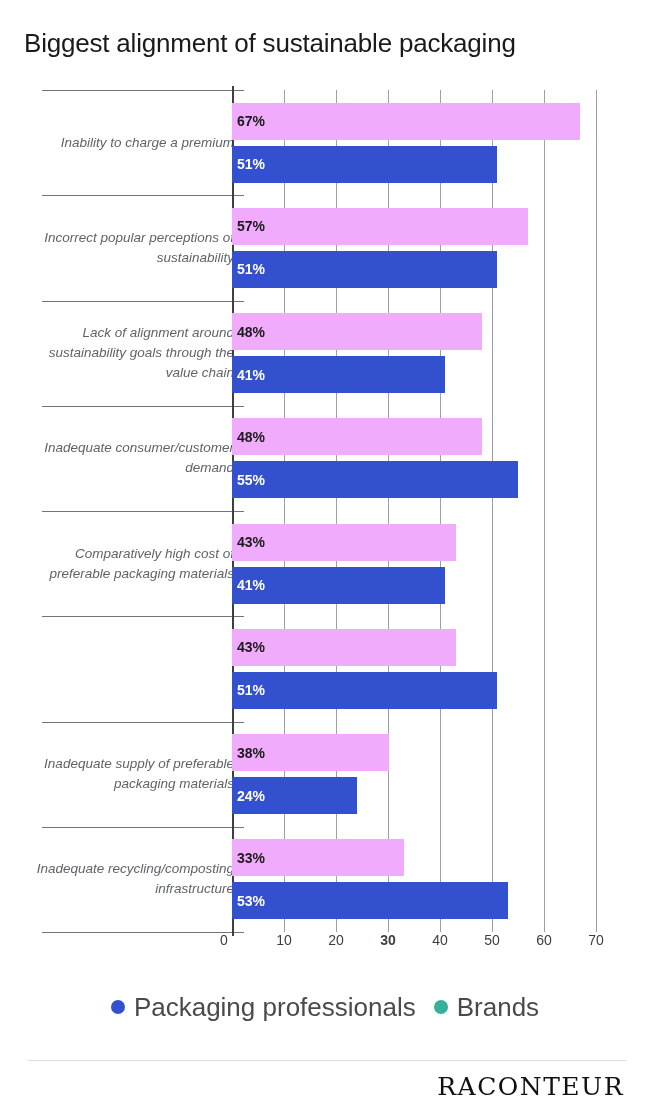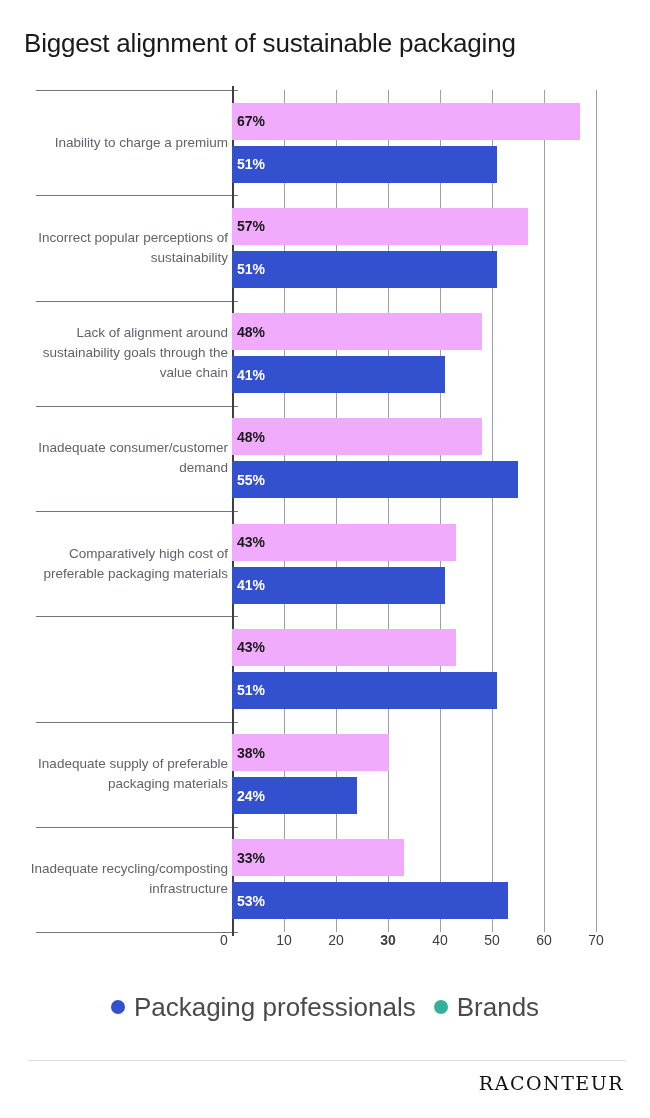--- a/index.html
+++ b/index.html
@@ -35,24 +35,25 @@
     position: absolute;
     left: 0;
     top: 90px;
     width: 650px;
     height: 842px;
   }
 
   
   .labels-col {
     position: absolute;
-    left: 6px;
+    left: 12px;
     top: 0;
     width: 232px;
     height: 842px;
+    font-style: italic;
   }
   .row-sep {
     position: absolute;
     left: 30px;
     width: 202px;
     height: 1px;
     background: #70757a;
   }
   .cat-label {
     position: absolute;
@@ -159,21 +160,21 @@
     top: 1060px;
     width: 598px;
     height: 1px;
     background: #dcdcdc;
   }
   .brand-logo {
     position: absolute;
     right: 26px;
     top: 1072px;
     font-family: "DejaVu Serif", serif;
-    font-size: 19px;
+    font-size: 25px;
     letter-spacing: 1.5px;
     color: #111111;
     font-weight: 400;
     white-space: nowrap;
   }
 </style>
 </head>
 <body>
 
 <div class="chart-title">Biggest alignment of sustainable packaging</div>

